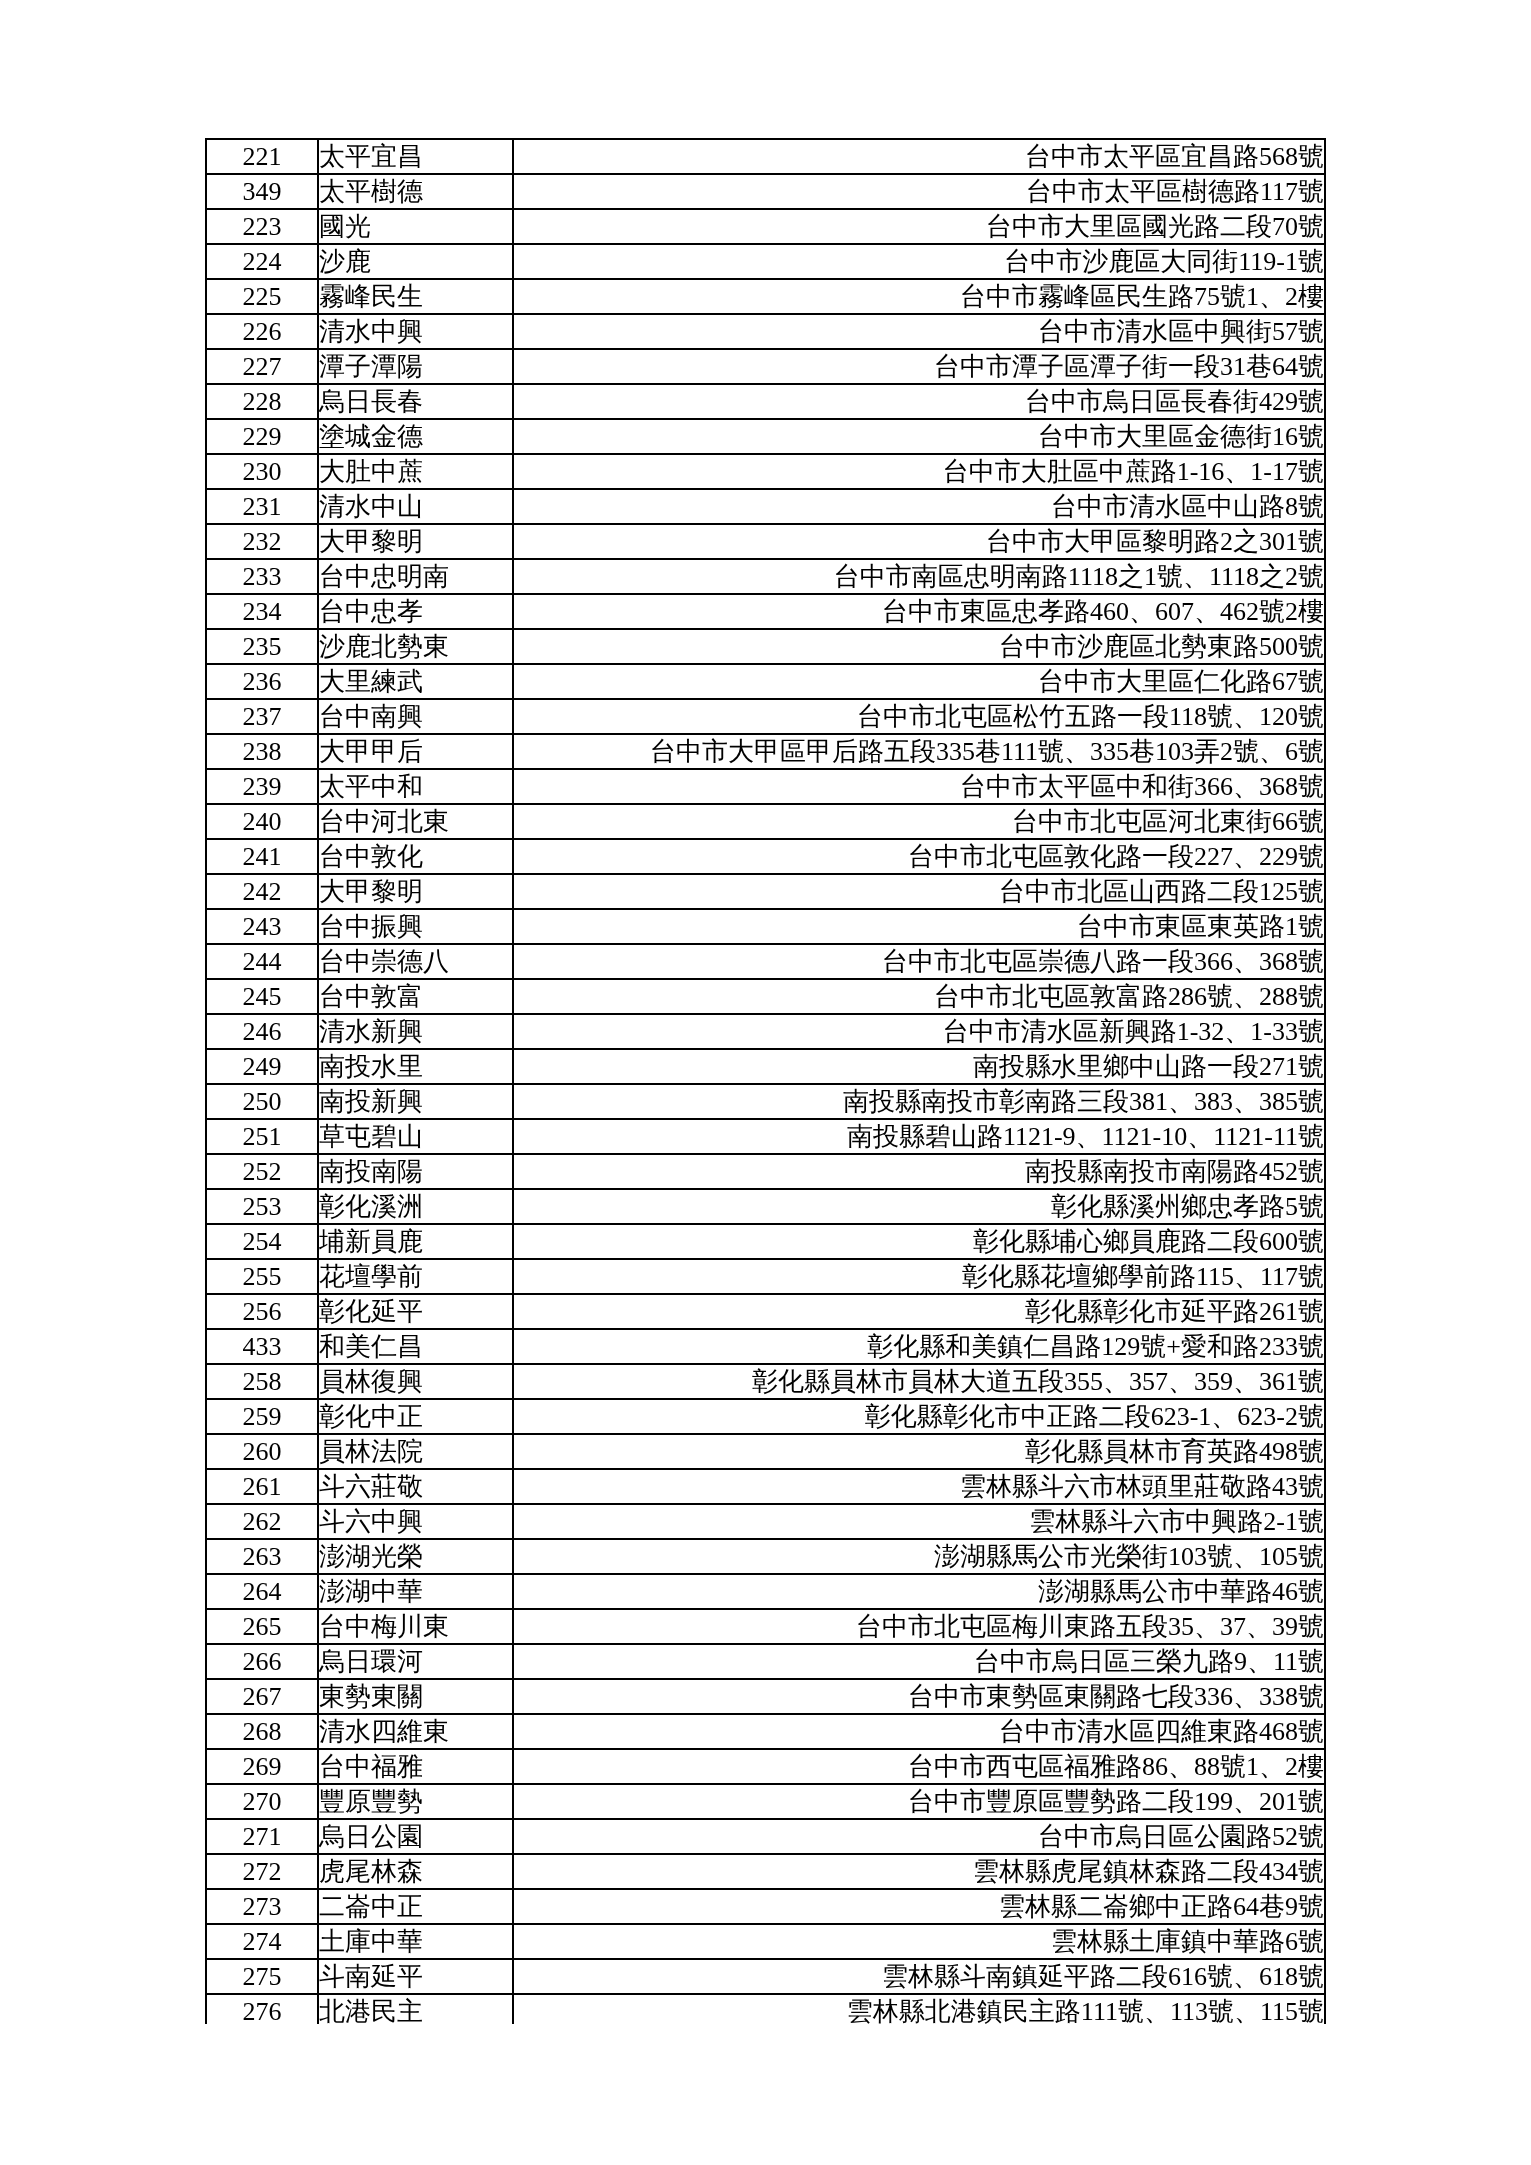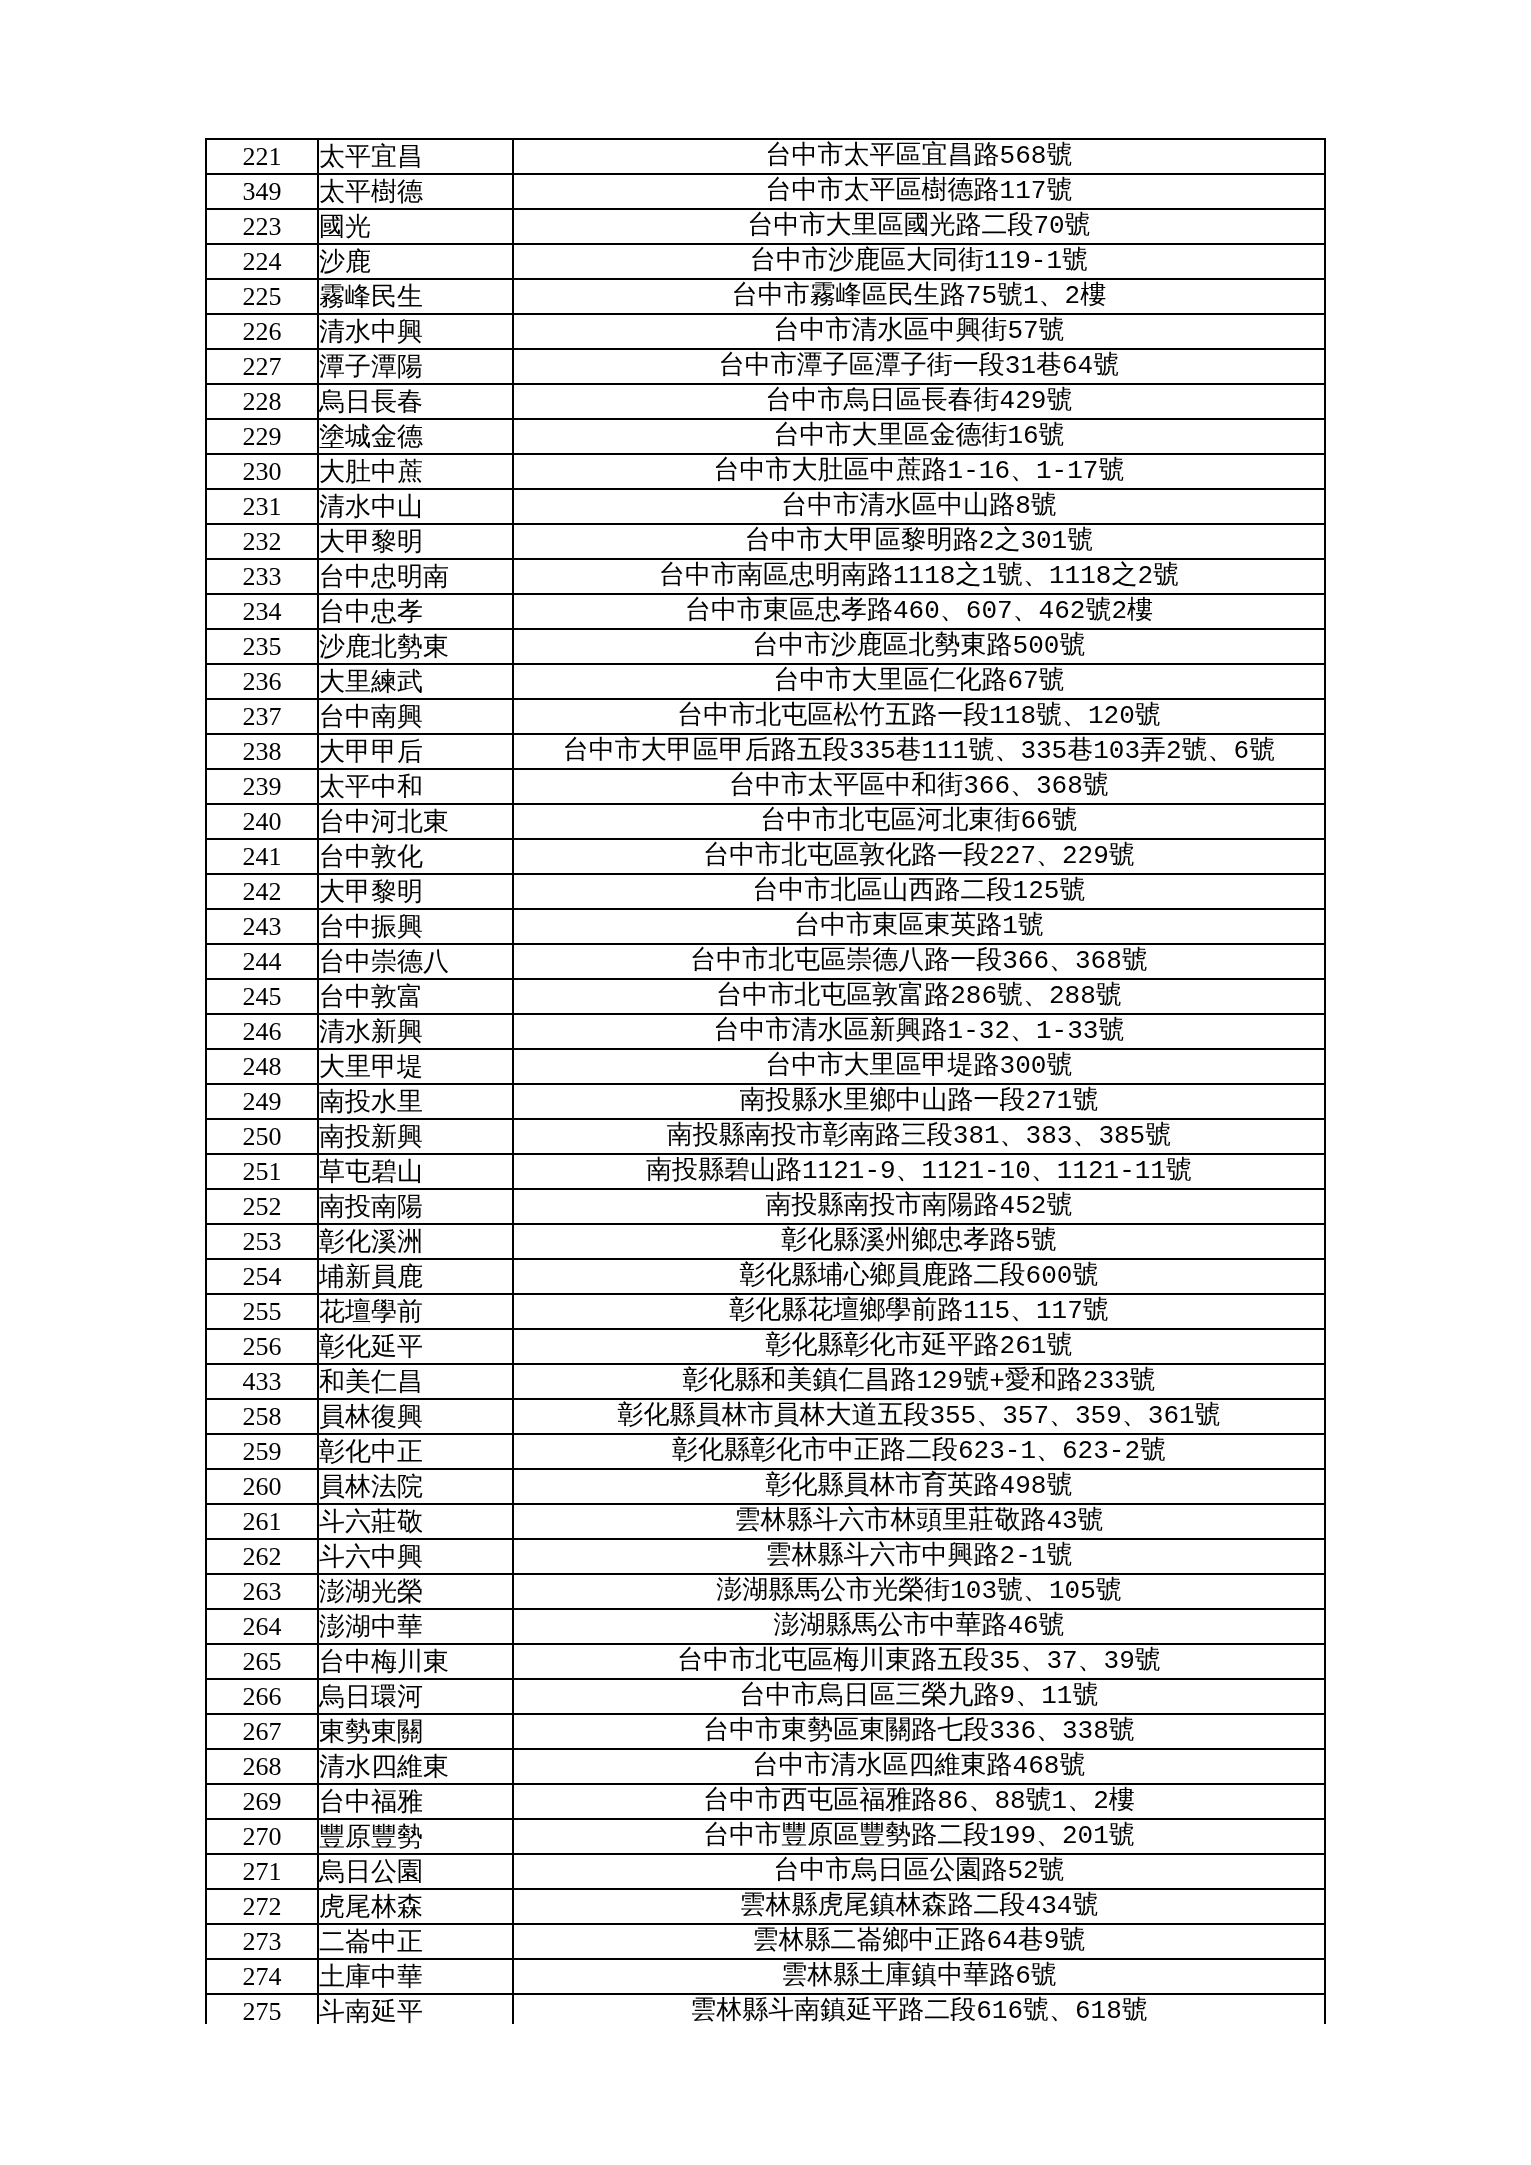--- a/index.html
+++ b/index.html
@@ -36,23 +36,22 @@
   td.col-no {
     width: 110px;
     text-align: center;
   }
   td.col-name {
     width: 193px;
     text-align: left;
   }
   td.col-address {
     width: 810px;
-    text-align: center;
+    text-align: right;
     padding-left: 6px;
-    font-family: Liberation Mono, monospace;
   }
 </style>
 </head>
 <body>
 
 <div class="page">
   <table class="branch-table">
     <tbody>
         <tr>
     <td class="col-no">221</td>
@@ -178,25 +177,20 @@
     <td class="col-no">245</td>
     <td class="col-name">台中敦富</td>
     <td class="col-address">台中市北屯區敦富路286號、288號</td>
   </tr>
         <tr>
     <td class="col-no">246</td>
     <td class="col-name">清水新興</td>
     <td class="col-address">台中市清水區新興路1-32、1-33號</td>
   </tr>
         <tr>
-    <td class="col-no">248</td>
-    <td class="col-name">大里甲堤</td>
-    <td class="col-address">台中市大里區甲堤路300號</td>
-  </tr>
-        <tr>
     <td class="col-no">249</td>
     <td class="col-name">南投水里</td>
     <td class="col-address">南投縣水里鄉中山路一段271號</td>
   </tr>
         <tr>
     <td class="col-no">250</td>
     <td class="col-name">南投新興</td>
     <td class="col-address">南投縣南投市彰南路三段381、383、385號</td>
   </tr>
         <tr>

